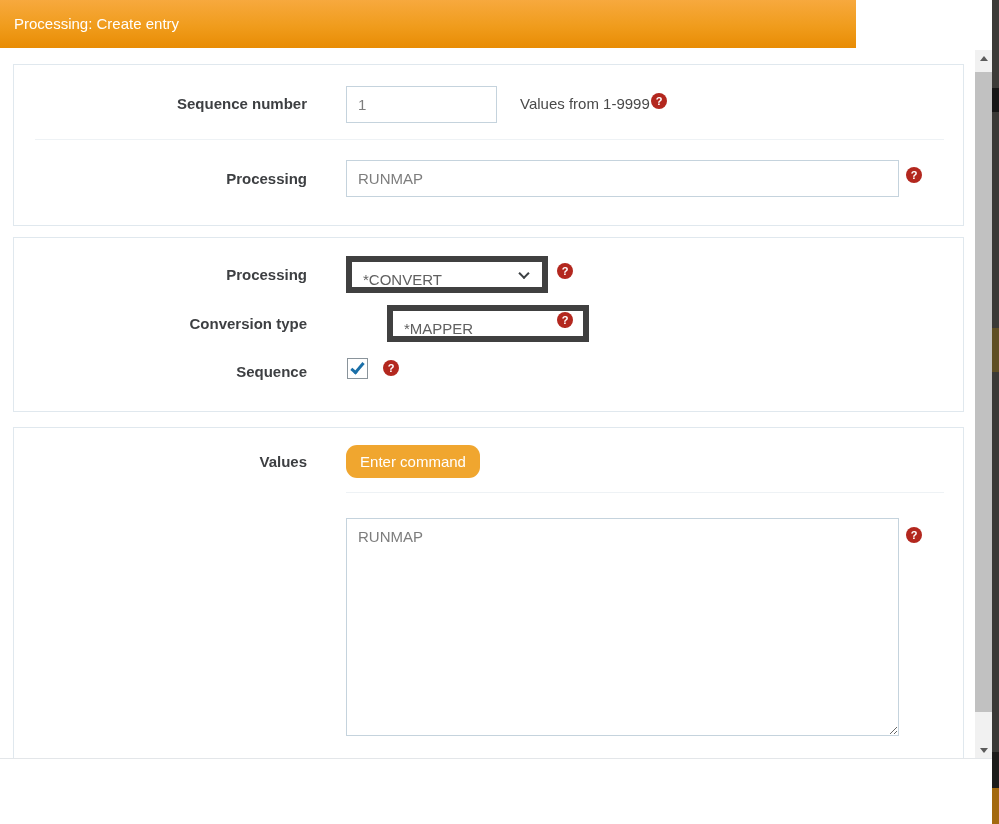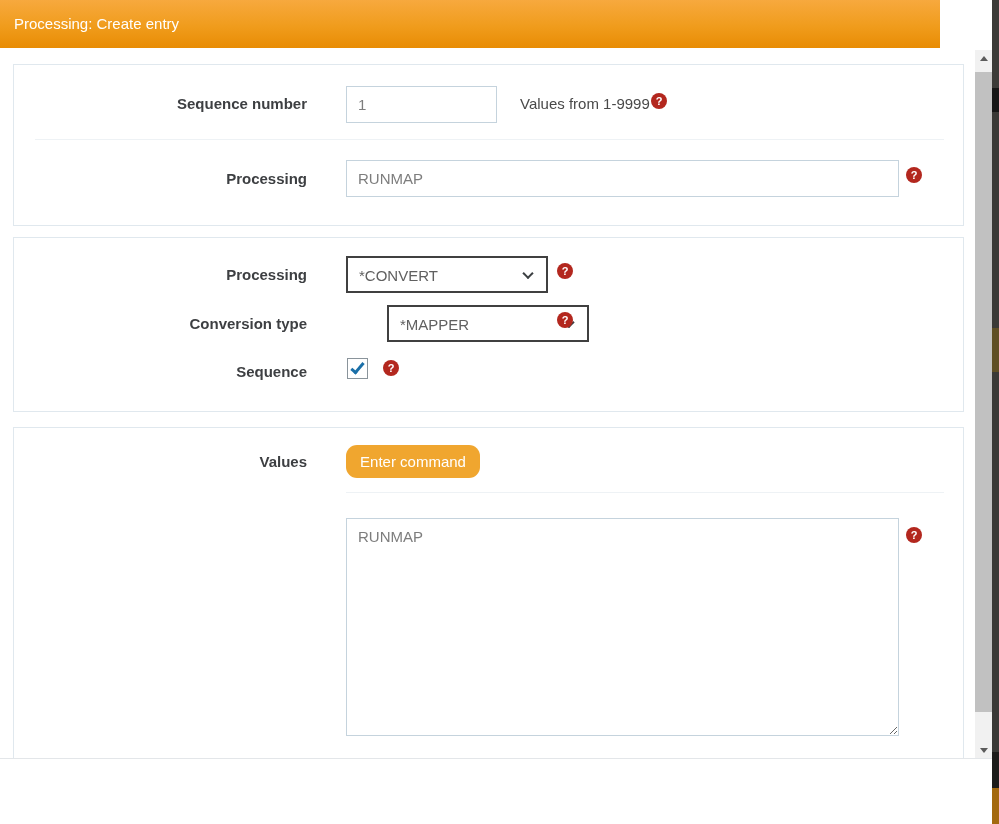--- a/index.html
+++ b/index.html
@@ -13,21 +13,21 @@
       #3c3b38 0px, #3c3b38 88px,
       #161616 88px, #161616 112px,
       #3a3936 112px, #3a3936 328px,
       #5e4e24 328px, #5e4e24 372px,
       #3a3936 372px, #3a3936 752px,
       #1d1c1a 752px, #1d1c1a 788px,
       #a3690f 788px, #a3690f 824px);
   }
 
   .titlebar {
-    position:absolute; left:0; top:0; width:940px; height:48px;
+    position:absolute; left:0; top:0; width:856px; height:48px;
     background:linear-gradient(180deg,#f7a93e 0%,#f09c1c 55%,#e88c04 100%);
     color:#fff; font-size:15px; line-height:48px; padding-left:14px;
   }
 
   .scroll-area {
     position:absolute; left:0; top:48px; width:992px; height:711px;
     background:#fff; overflow:hidden; border-bottom:1px solid #e3e6e9;
   }
 
   .groupbox { position:absolute; left:13px; width:951px; border:1px solid #e0e8ee; background:#fff; }
@@ -41,21 +41,21 @@
   }
   .hint { position:absolute; font-size:15px; color:#494949; line-height:20px; }
 
   .text-input {
     position:absolute; height:37px; border:1px solid #c5d3dd; background:#fff;
     font-family:"Liberation Sans", sans-serif; font-size:15px; color:#7d7d7d;
     padding:0 11px; outline:none;
   }
 
   .selectbox {
-    position:absolute; width:202px; height:37px; border:2px solid #404040; background:#fff;
+    position:absolute; width:202px; height:37px; border:6px solid #404040; background:#fff;
     font-size:15px; color:#606060; line-height:35px; padding:0 11px; cursor:default;
   }
   .chev {
     position:absolute; right:14px; top:50%; width:8px; height:8px;
     border-right:2px solid #3c4043; border-bottom:2px solid #3c4043;
     transform:translateY(-70%) rotate(45deg);
   }
 
   .checkbox {
     position:absolute; width:21px; height:21px; border:1px solid #8a949b; background:#fff; cursor:pointer;

